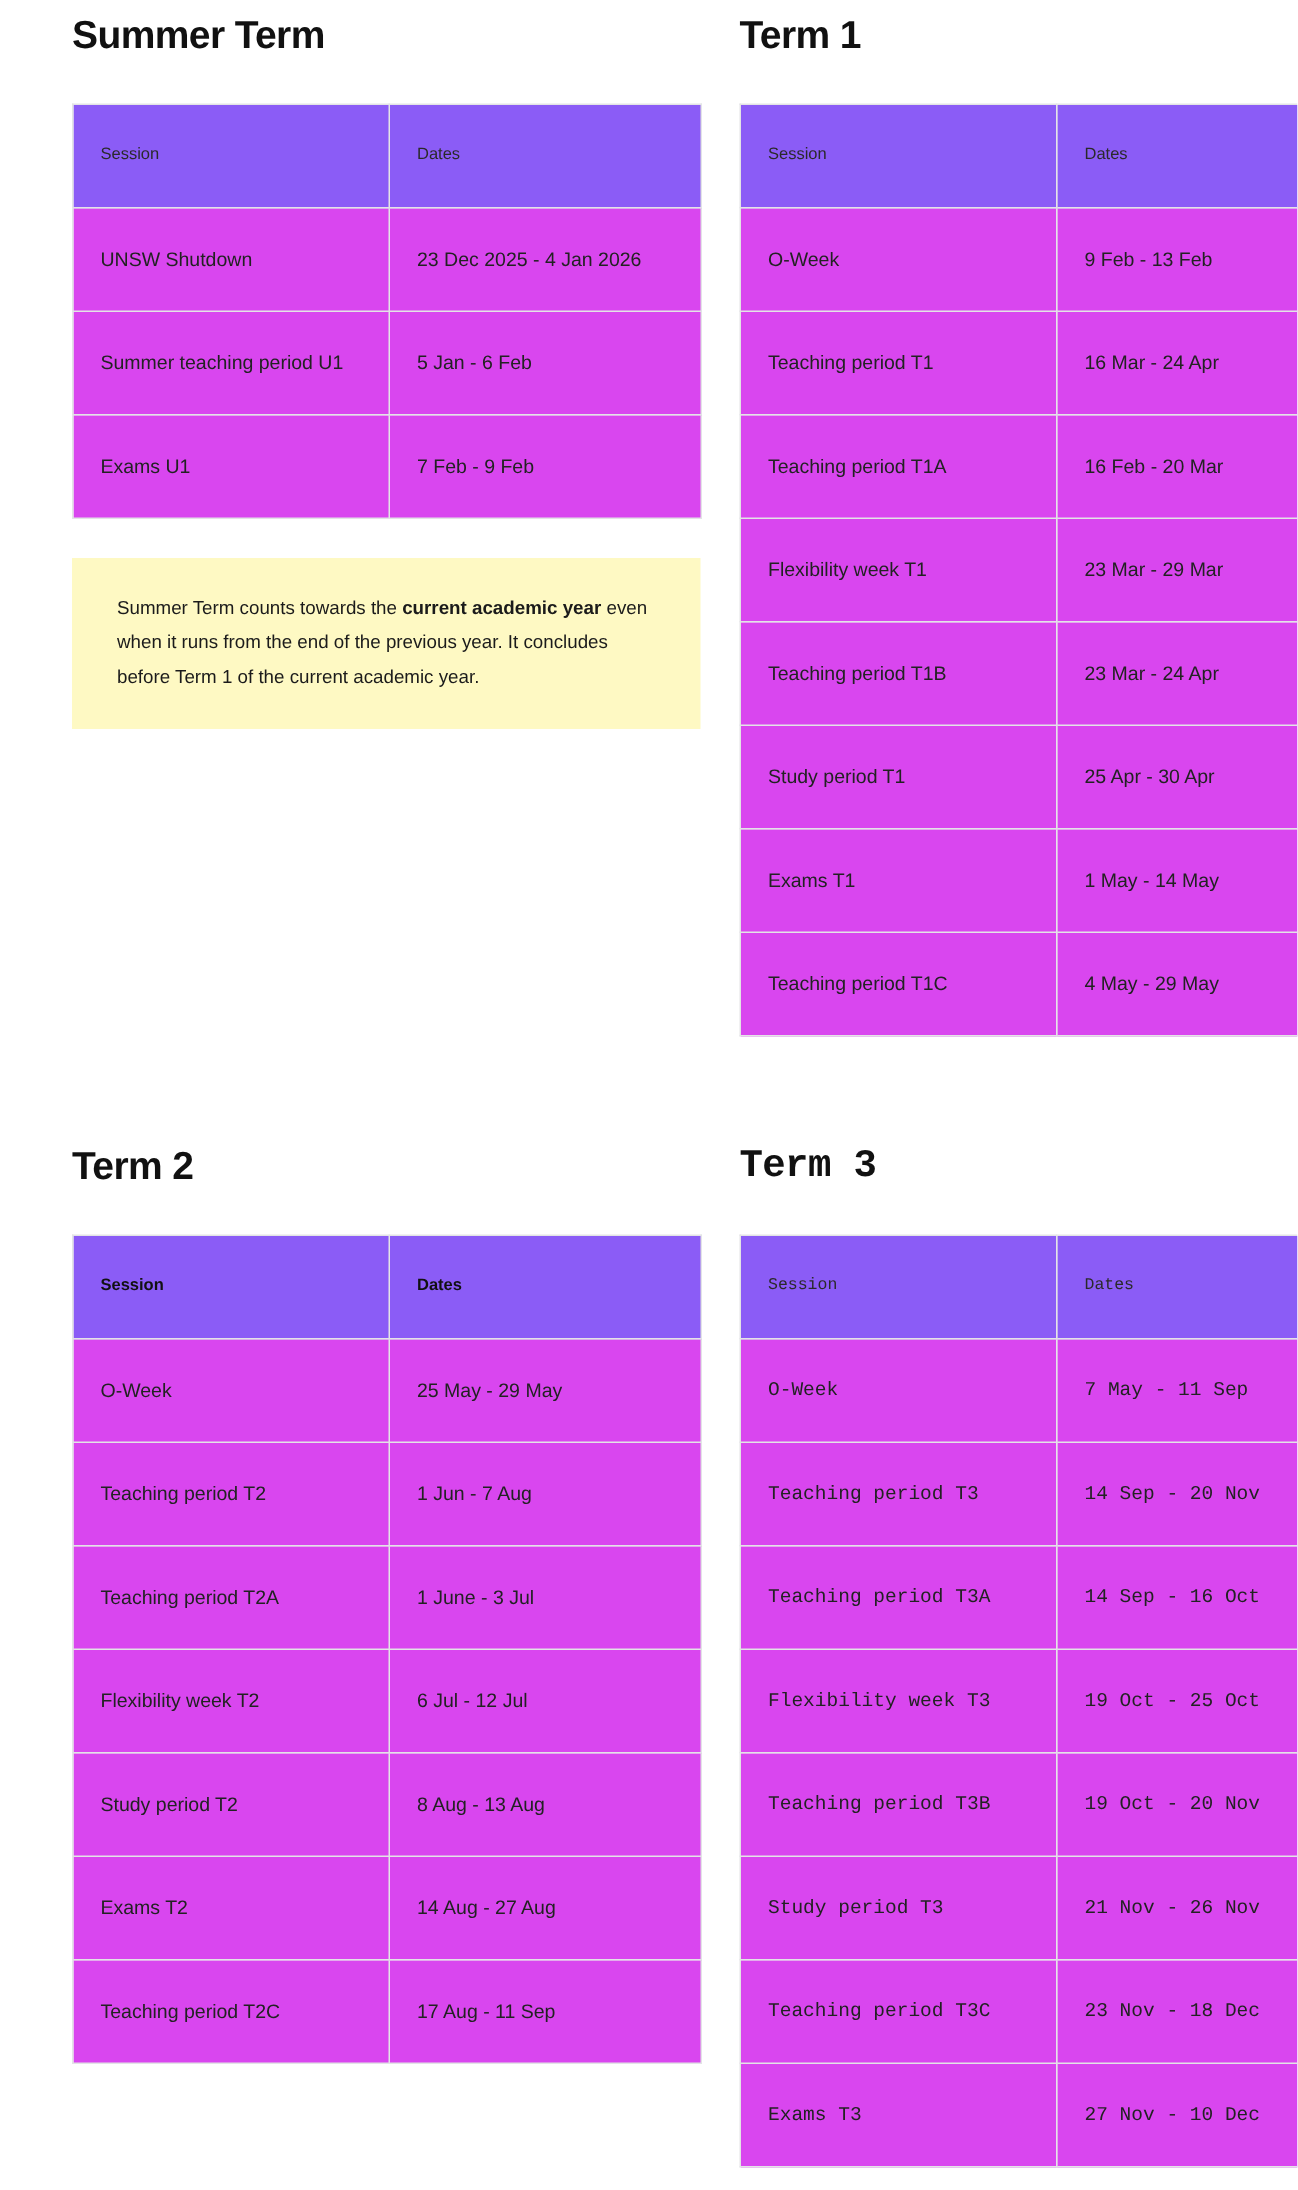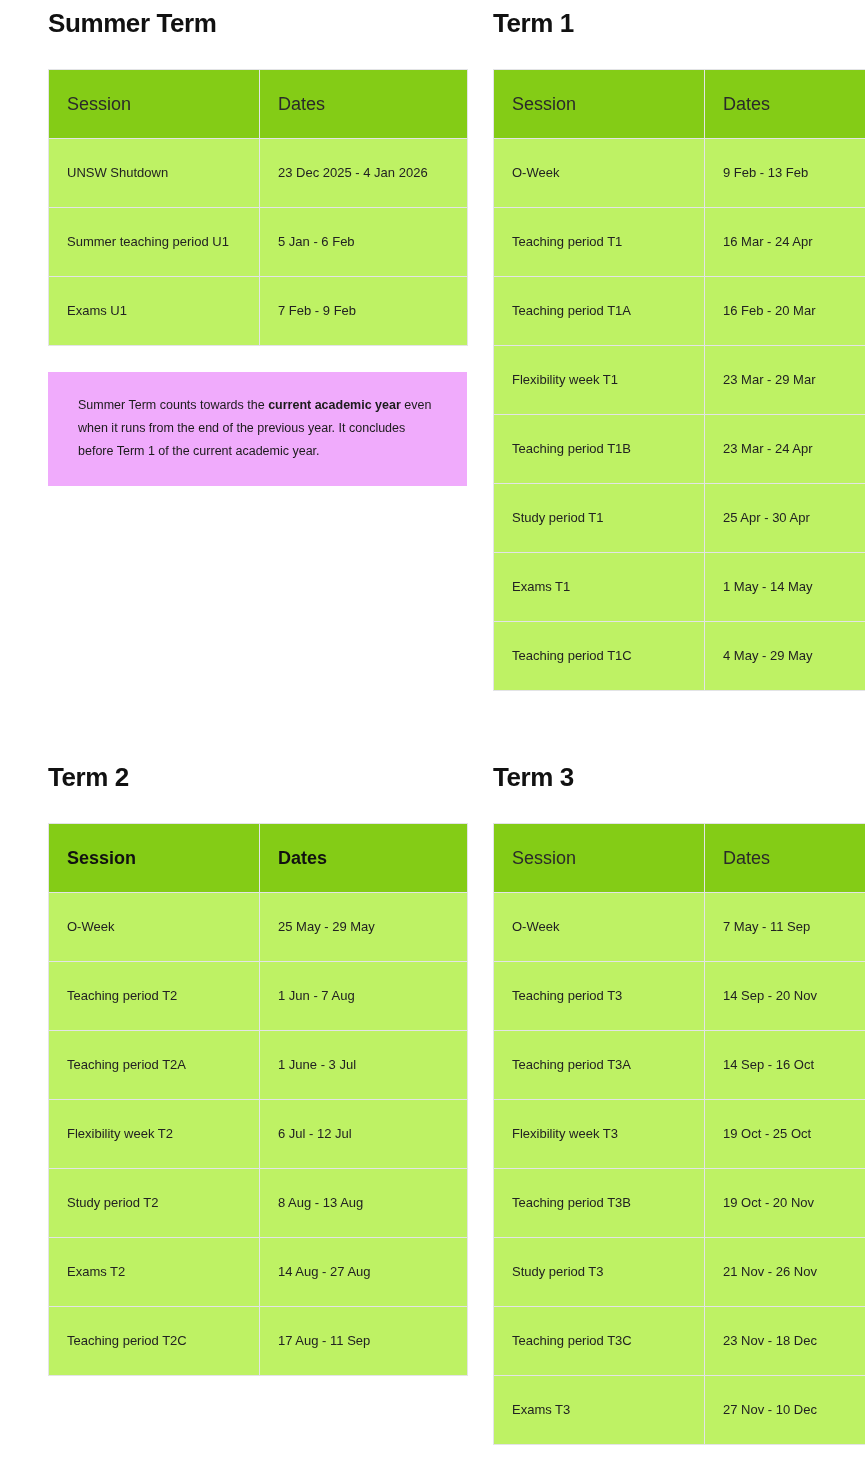--- a/index.html
+++ b/index.html
@@ -40,40 +40,40 @@
   table.term-table td {
     border: 1px solid #e3e4e6;
     text-align: left;
     vertical-align: middle;
     padding: 0 18px;
     font-weight: normal;
     color: #222222;
     line-height: 1.45;
   }
   table.term-table th {
-    background: #84cc16;
+    background: #8b5cf6;
     height: 69px;
-    font-size: 18px;
+    font-size: 11px;
     color: #2a2a2a;
   }
   table.term-table td {
-    background: #bef264;
+    background: #d946ef;
     height: 69px;
   }
   table.term-table.bold-head th {
     font-weight: bold;
     color: #111111;
   }
   table.term-table col.c1 { width: 211px; }
   table.term-table col.c2 { width: 208px; }
 
   td.tall { height: 93px; }
 
   .note {
-    background: #f0abfc;
+    background: #fef9c3;
     color: #1b1b1b;
     font-size: 12.5px;
     line-height: 1.85;
     padding: 22px 26px 22px 30px;
     width: 419px;
   }
   .note b { font-weight: bold; }
 
   
   .pos { position: absolute; }
@@ -206,21 +206,21 @@
             <td>14 Aug - 27 Aug</td>
           </tr>
         <tr>
             <td>Teaching period T2C</td>
             <td>17 Aug - 11 Sep</td>
           </tr>
       </tbody>
     </table>
   </div>
 
-  <div class="pos block" style="left:445px; top:762px;">
+  <div class="pos block" style="left:445px; top:762px;font-family:Liberation Mono, monospace;">
     <h2 class="term-title">Term 3</h2>
     <table class="term-table" style="margin-top:30px;">
       <colgroup>
           <col class="c1">
           <col class="c2">
         </colgroup>
       <thead>
         <tr>
           <th>Session</th>
           <th>Dates</th>

